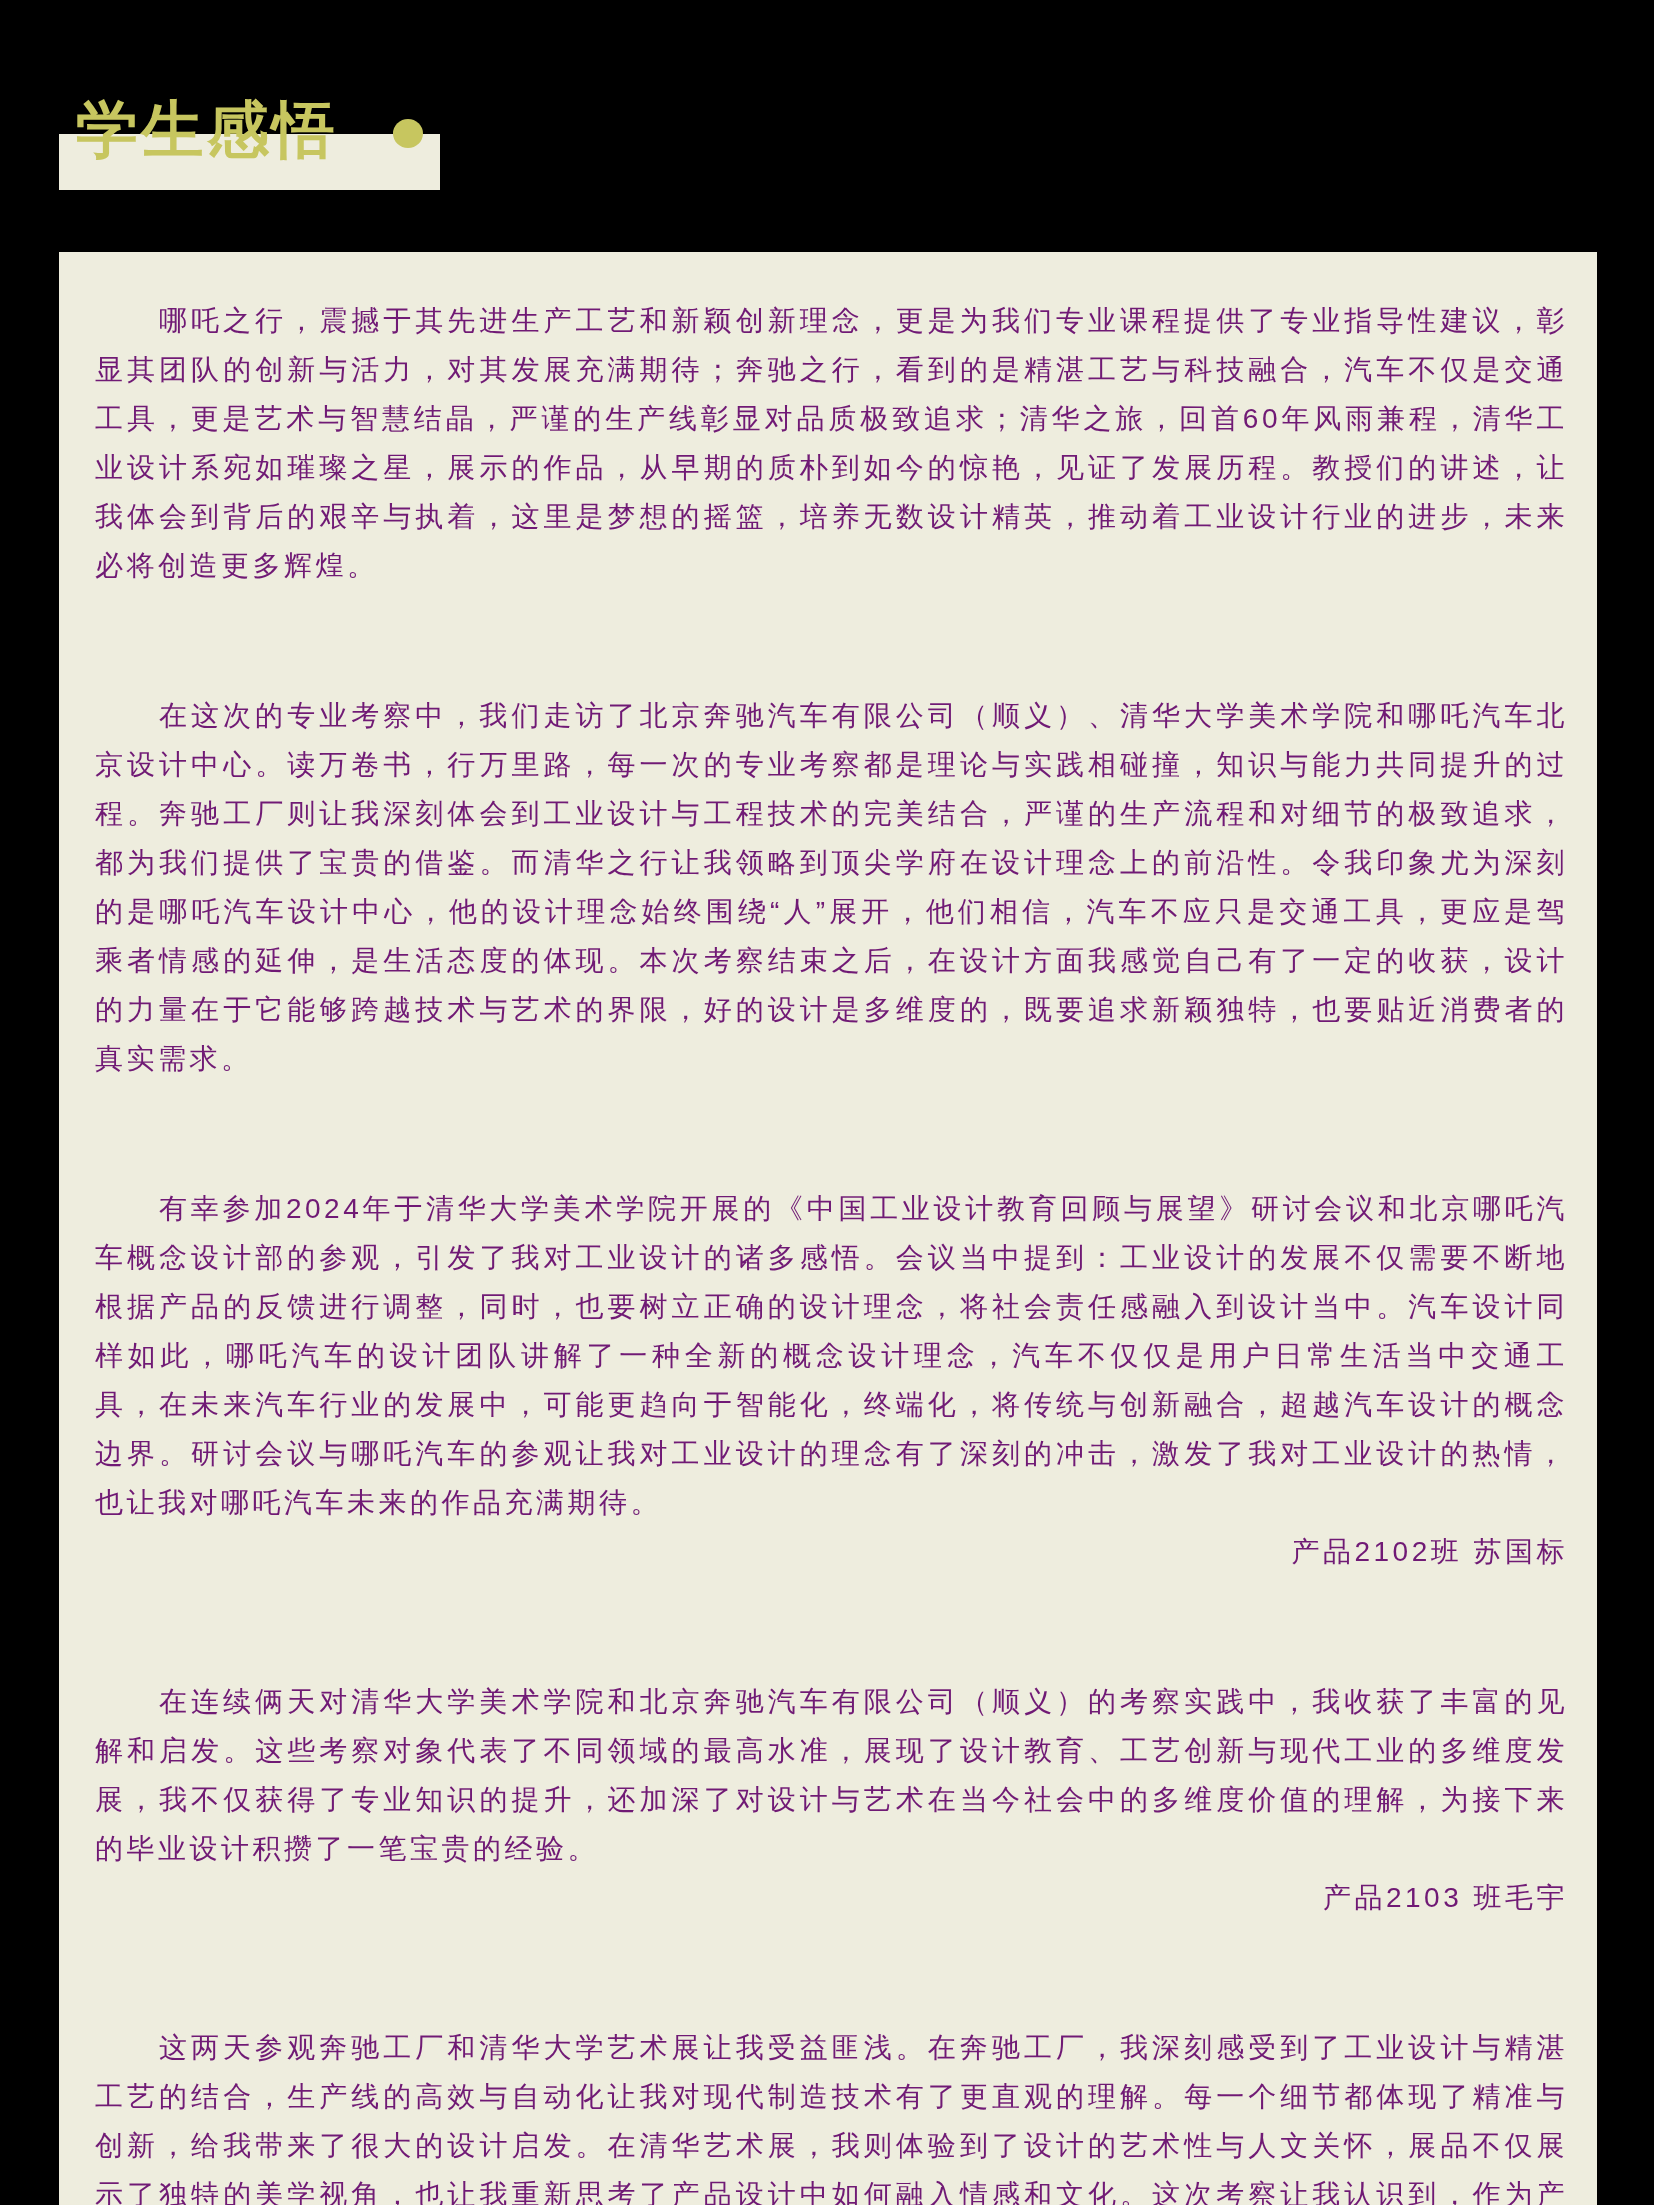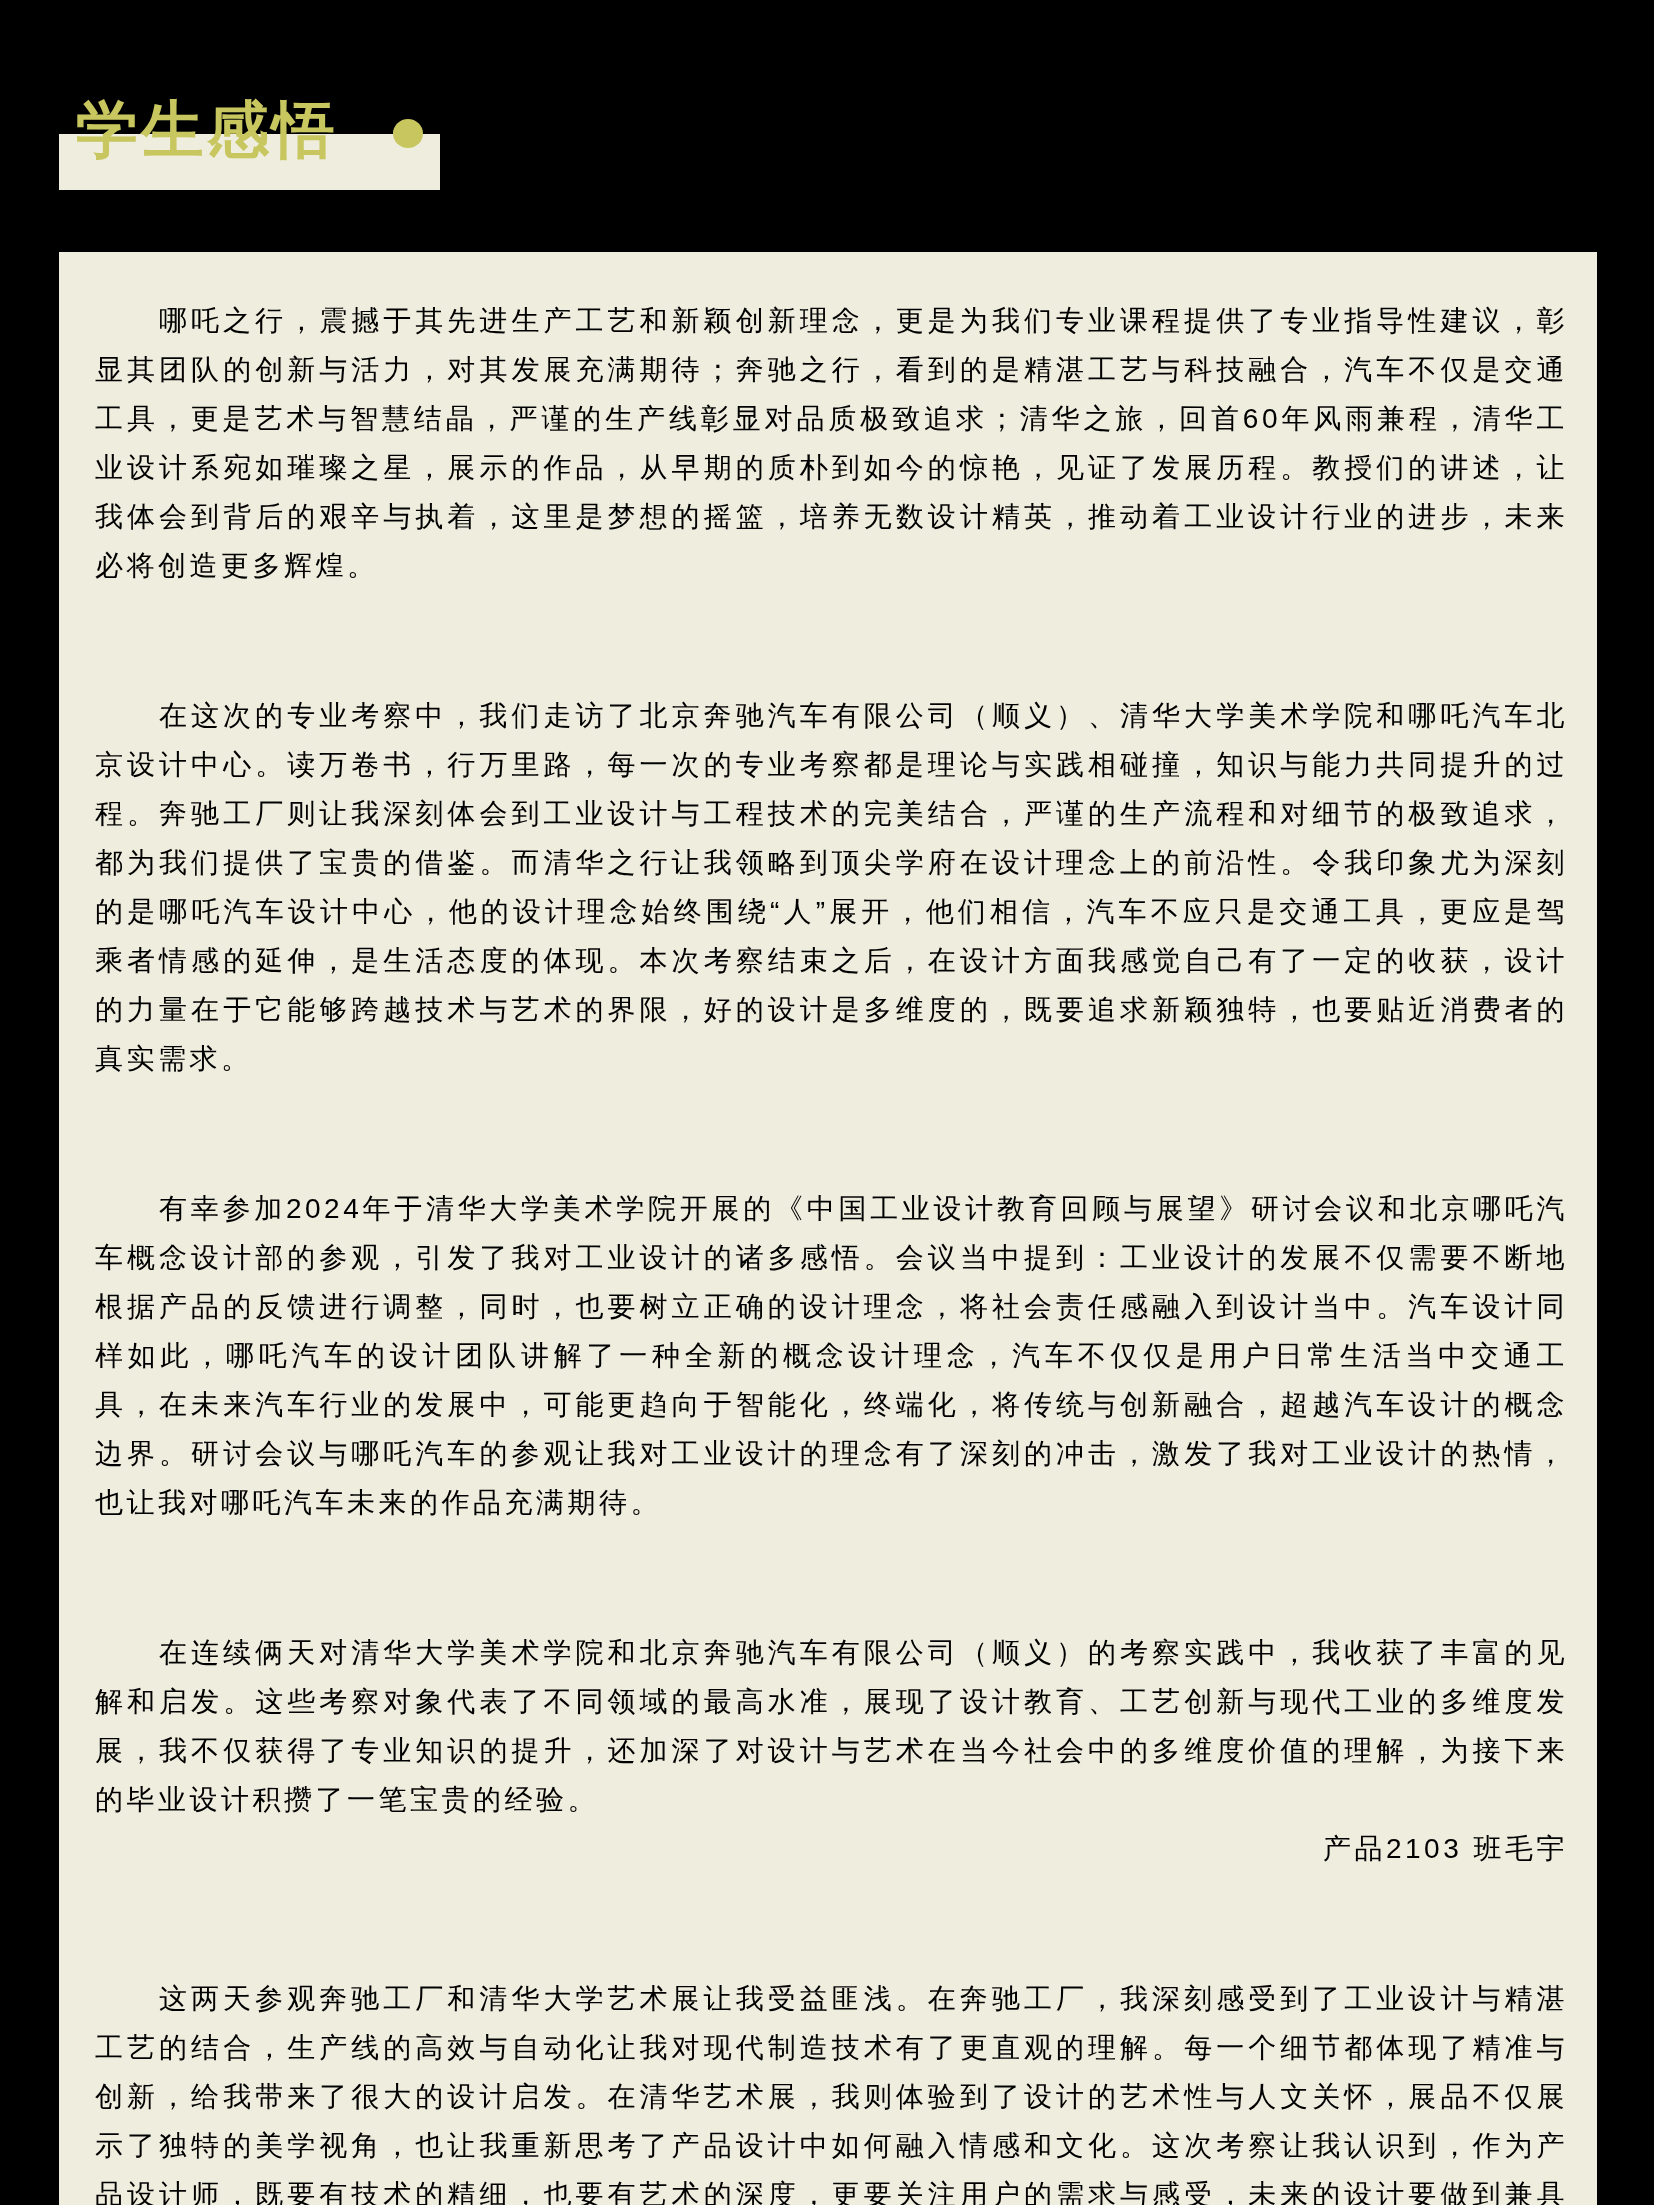--- a/index.html
+++ b/index.html
@@ -45,21 +45,21 @@
     padding: 44px 29px 0 36px;
     overflow: hidden;
   }
   .entry { margin: 0 0 101px 0; }
   .entry:last-child { margin-bottom: 0; }
   .entry p {
     margin: 0;
     font-size: 28px;
     line-height: 49px;
     letter-spacing: 3.5px;
-    color: #000000;
+    color: #701a75;
     font-weight: 300;
   }
   .entry p.text {
     text-align: justify;
     text-justify: inter-character;
     text-indent: 64px;
   }
   .entry p.sig {
     text-align: right;
   }
@@ -76,20 +76,21 @@
   <div class="entry">
     <p class="text">哪吒之行，震撼于其先进生产工艺和新颖创新理念，更是为我们专业课程提供了专业指导性建议，彰显其团队的创新与活力，对其发展充满期待；奔驰之行，看到的是精湛工艺与科技融合，汽车不仅是交通工具，更是艺术与智慧结晶，严谨的生产线彰显对品质极致追求；清华之旅，回首60年风雨兼程，清华工业设计系宛如璀璨之星，展示的作品，从早期的质朴到如今的惊艳，见证了发展历程。教授们的讲述，让我体会到背后的艰辛与执着，这里是梦想的摇篮，培养无数设计精英，推动着工业设计行业的进步，未来必将创造更多辉煌。</p>
   </div>
 
   <div class="entry">
     <p class="text">在这次的专业考察中，我们走访了北京奔驰汽车有限公司（顺义）、清华大学美术学院和哪吒汽车北京设计中心。读万卷书，行万里路，每一次的专业考察都是理论与实践相碰撞，知识与能力共同提升的过程。奔驰工厂则让我深刻体会到工业设计与工程技术的完美结合，严谨的生产流程和对细节的极致追求，都为我们提供了宝贵的借鉴。而清华之行让我领略到顶尖学府在设计理念上的前沿性。令我印象尤为深刻的是哪吒汽车设计中心，他的设计理念始终围绕“人”展开，他们相信，汽车不应只是交通工具，更应是驾乘者情感的延伸，是生活态度的体现。本次考察结束之后，在设计方面我感觉自己有了一定的收获，设计的力量在于它能够跨越技术与艺术的界限，好的设计是多维度的，既要追求新颖独特，也要贴近消费者的真实需求。</p>
   </div>
 
   <div class="entry">
     <p class="text">有幸参加2024年于清华大学美术学院开展的《中国工业设计教育回顾与展望》研讨会议和北京哪吒汽车概念设计部的参观，引发了我对工业设计的诸多感悟。会议当中提到：工业设计的发展不仅需要不断地根据产品的反馈进行调整，同时，也要树立正确的设计理念，将社会责任感融入到设计当中。汽车设计同样如此，哪吒汽车的设计团队讲解了一种全新的概念设计理念，汽车不仅仅是用户日常生活当中交通工具，在未来汽车行业的发展中，可能更趋向于智能化，终端化，将传统与创新融合，超越汽车设计的概念边界。研讨会议与哪吒汽车的参观让我对工业设计的理念有了深刻的冲击，激发了我对工业设计的热情，也让我对哪吒汽车未来的作品充满期待。</p>
+    <p class="sig">产品2102班 苏国标</p>
   </div>
 
   <div class="entry">
     <p class="text">在连续俩天对清华大学美术学院和北京奔驰汽车有限公司（顺义）的考察实践中，我收获了丰富的见解和启发。这些考察对象代表了不同领域的最高水准，展现了设计教育、工艺创新与现代工业的多维度发展，我不仅获得了专业知识的提升，还加深了对设计与艺术在当今社会中的多维度价值的理解，为接下来的毕业设计积攒了一笔宝贵的经验。</p>
     <p class="sig">产品2103 班毛宇</p>
   </div>
 
   <div class="entry">
     <p class="text">这两天参观奔驰工厂和清华大学艺术展让我受益匪浅。在奔驰工厂，我深刻感受到了工业设计与精湛工艺的结合，生产线的高效与自动化让我对现代制造技术有了更直观的理解。每一个细节都体现了精准与创新，给我带来了很大的设计启发。在清华艺术展，我则体验到了设计的艺术性与人文关怀，展品不仅展示了独特的美学视角，也让我重新思考了产品设计中如何融入情感和文化。这次考察让我认识到，作为产品设计师，既要有技术的精细，也要有艺术的深度，更要关注用户的需求与感受，未来的设计要做到兼具功能与美感。</p>
 

